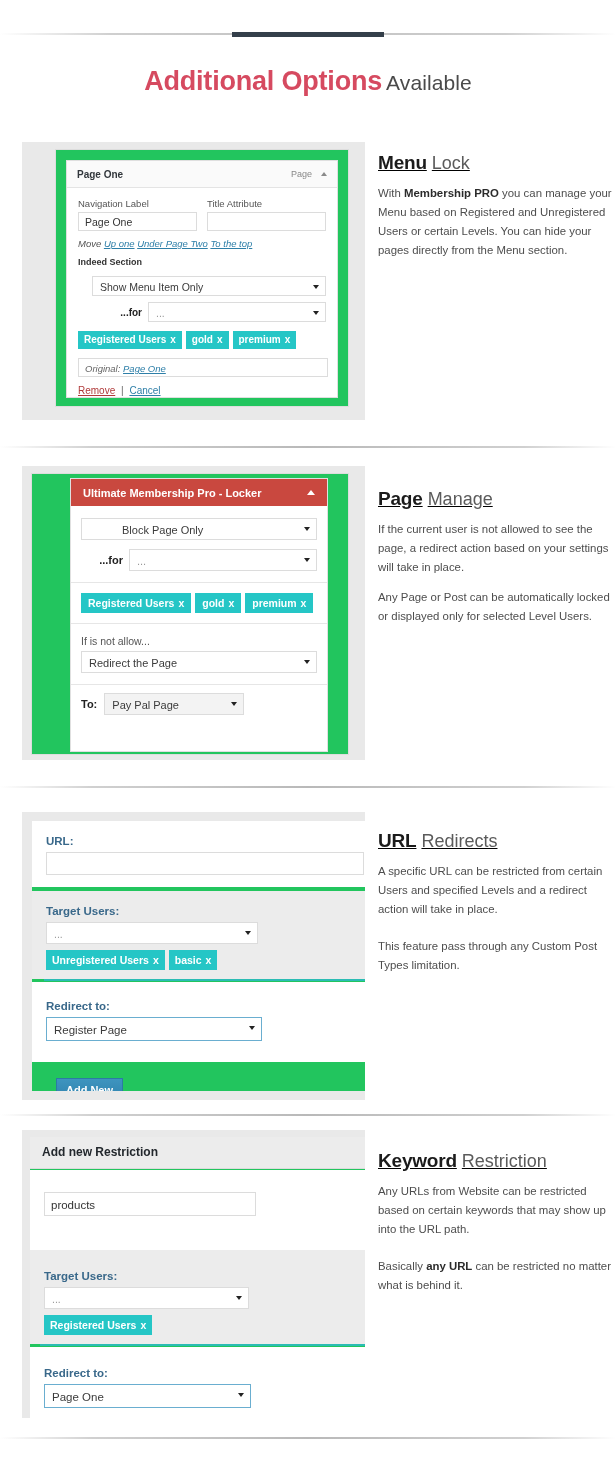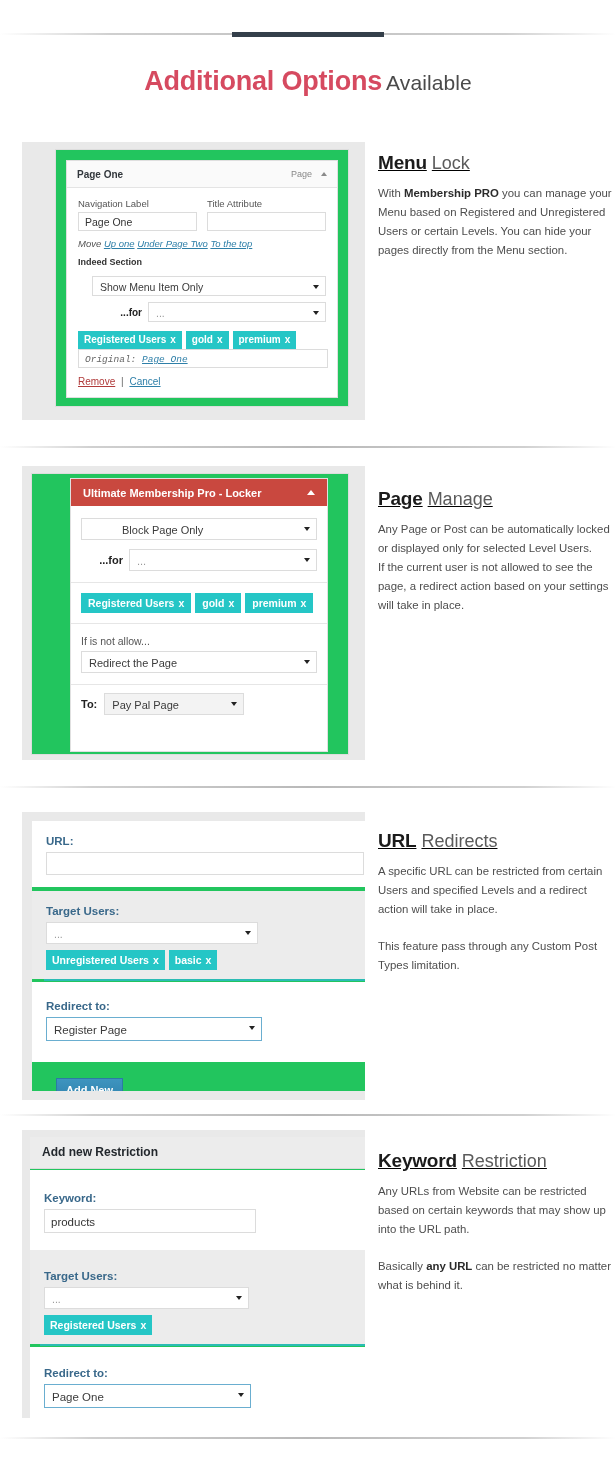--- a/index.html
+++ b/index.html
@@ -312,21 +312,21 @@
             <span style="font-size:10px;font-weight:700;color:#222;width:56px;text-align:right;padding-right:6px;box-sizing:border-box;">...for</span>
             <div class="sel muted" style="width:178px;">...</div>
           </div>
 
           <div class="tagrow" style="margin-top:9px;">
             <span class="tag"><span>Registered Users</span><span class="x">x</span></span>
             <span class="tag"><span>gold</span><span class="x">x</span></span>
             <span class="tag"><span>premium</span><span class="x">x</span></span>
           </div>
 
-          <div class="txt" style="width:250px;font-style:italic;color:#666;font-size:9.5px;font-family:Liberation Mono, monospace;">
+          <div class="txt" style="margin-top:9px;width:250px;font-style:italic;color:#666;font-size:9.5px;">
             <span>Original:</span>
             <span class="lnk-it">Page One</span>
           </div>
 
           <div style="margin-top:8px;font-size:10px;">
             <span style="color:#b03a3a;text-decoration:underline;">Remove</span>
             <span style="color:#666;margin:0 3px;">|</span>
             <span class="lnk">Cancel</span>
           </div>
 
@@ -387,25 +387,25 @@
         </div>
       </div>
 
     </div>
   </div>
 
   <div class="copy" style="top:22px;">
     <h3>
       <span class="b">Page</span><span class="l">Manage</span>
     </h3>
+    <p>
+      <span>If the current user is not allowed to see the page, a redirect action based on your settings will take in place.</span>
+    </p>
     <p style="margin-bottom:0;">
       <span>Any Page or Post can be automatically locked or displayed only for selected Level Users.</span>
-    </p>
-    <p>
-      <span>If the current user is not allowed to see the page, a redirect action based on your settings will take in place.</span>
     </p>
   </div>
 </div>
 
 <div class="divider" style="top:786px;"></div>
 
 <div class="feature" style="top:812px;height:288px;">
 
   <div class="shot-frame" style="top:0;width:343px;height:288px;">
     <div class="shot-inner" style="left:10px;top:9px;width:345px;height:270px;box-shadow:none;">
@@ -454,21 +454,20 @@
 <div class="feature" style="top:1130px;height:288px;padding-left:23px;">
 
   <div class="shot-frame" style="top:0;width:343px;height:288px;">
     <div class="shot-inner" style="left:8px;top:7px;width:335px;height:281px;box-shadow:none;">
 
       <div style="position:absolute;left:0;top:0;width:335px;height:32px;background:#ececec;border-bottom:1px solid #dcdcdc;box-sizing:border-box;padding:8px 12px;font-size:12px;font-weight:700;color:#23282d;">
         <span>Add new Restriction</span>
       </div>
 
       <div class="panel-white" style="position:absolute;left:0;top:33px;width:335px;height:80px;padding:22px 14px 0 14px;box-sizing:border-box;">
-        <span class="lbl-blue">Keyword:</span>
         <div class="txt" style="height:24px;line-height:24px;width:212px;font-size:11.5px;">products</div>
       </div>
 
       <div class="panel-grey" style="position:absolute;left:0;top:113px;width:335px;height:94px;padding:20px 14px 0 14px;box-sizing:border-box;">
         <span class="lbl-blue">Target Users:</span>
         <div class="sel muted" style="width:205px;height:22px;line-height:22px;">...</div>
         <div class="tagrow" style="margin-top:6px;">
           <span class="tag" style="font-size:10.5px;padding:4px 6px;"><span>Registered Users</span><span class="x">x</span></span>
         </div>
       </div>

